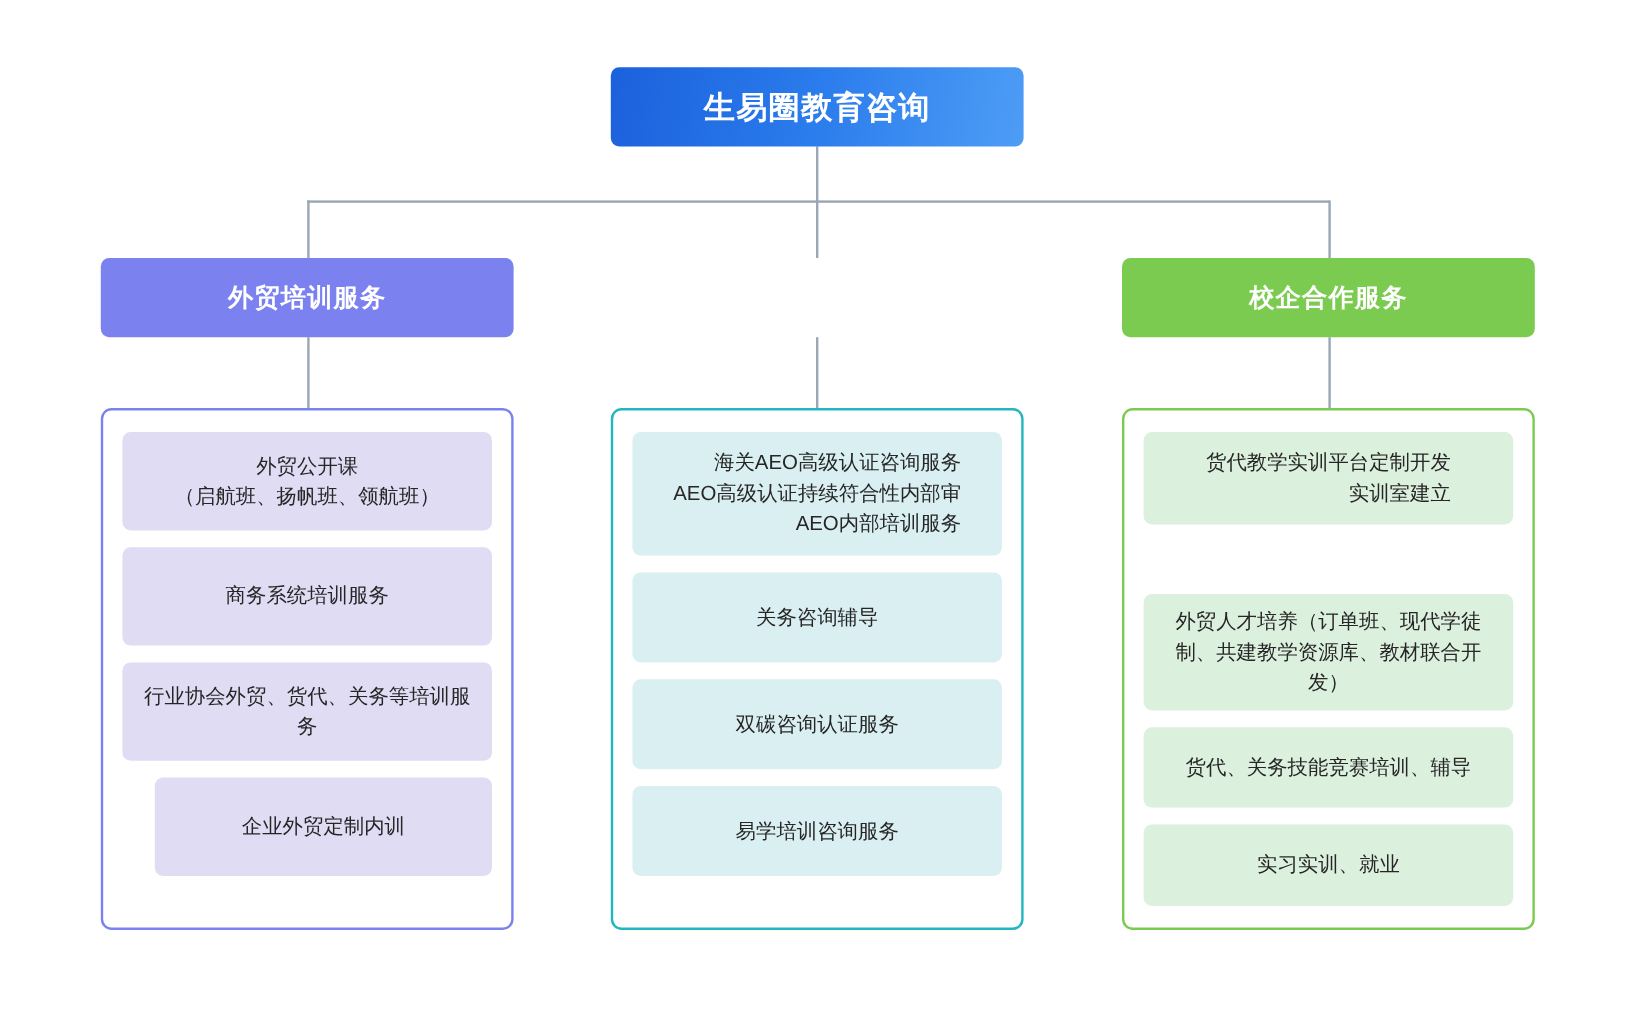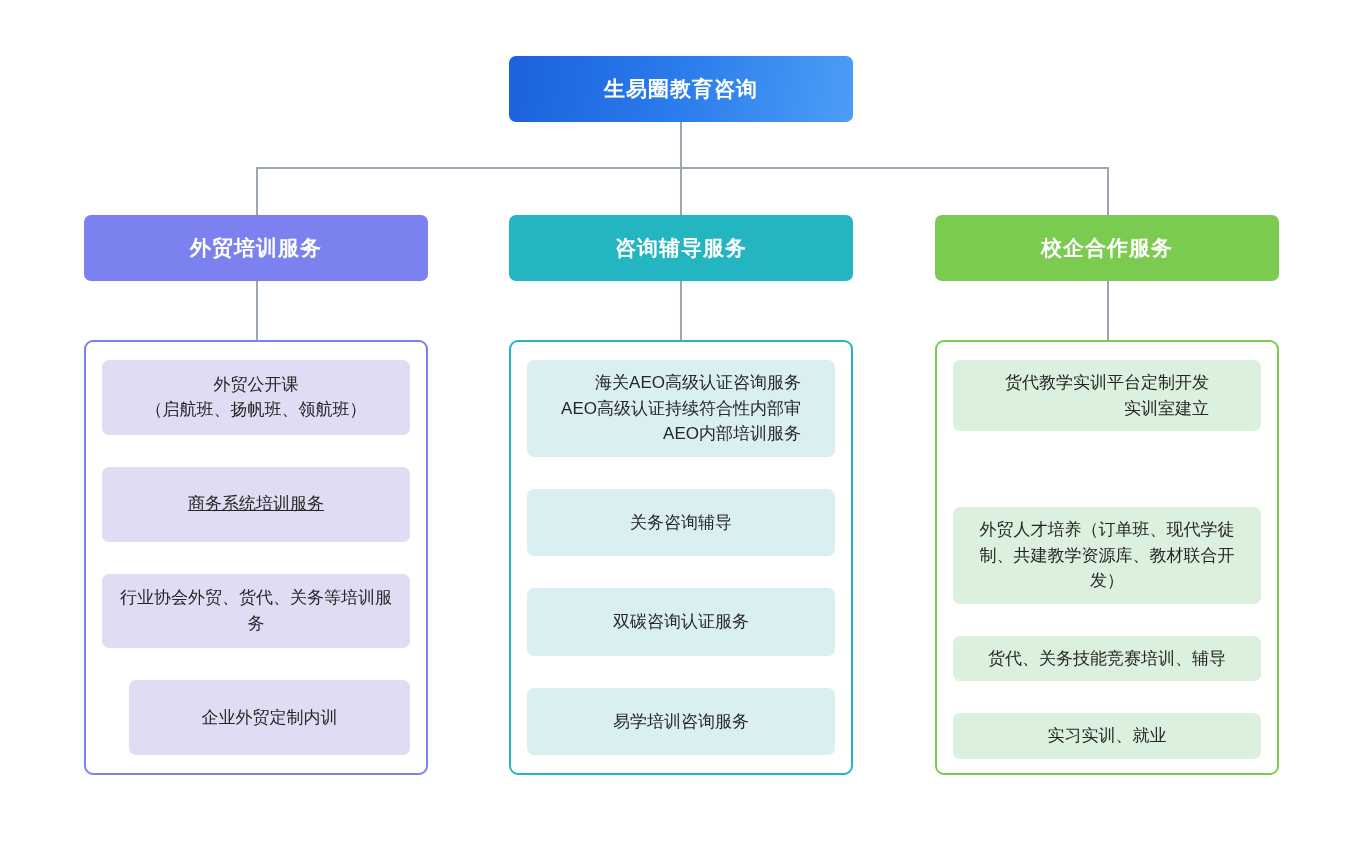--- a/index.html
+++ b/index.html
@@ -36,21 +36,21 @@
     left: 509px;
     top: 56px;
     width: 344px;
     height: 66px;
     border-radius: 7px;
     background: linear-gradient(100deg, #1b61dc 0%, #2a7bec 48%, #4d9df6 100%);
     color: #ffffff;
     display: flex;
     align-items: center;
     justify-content: center;
-    font-size: 21px;
+    font-size: 26px;
     font-weight: bold;
     letter-spacing: 1px;
     z-index: 3;
   }
 
   
   .col-header {
     position: absolute;
     top: 215px;
     width: 344px;
@@ -72,21 +72,21 @@
     top: 340px;
     width: 344px;
     height: 435px;
     border-radius: 9px;
     border: 2px solid transparent;
     box-sizing: border-box;
     padding: 18px 16px;
     display: flex;
     flex-direction: column;
     justify-content: flex-start;
-    gap: 32px;
+    gap: 14px;
     background: #ffffff;
     z-index: 2;
   }
 
   .leaf-card {
     border-radius: 7px;
     display: flex;
     align-items: center;
     justify-content: center;
     text-align: center;
@@ -106,21 +106,21 @@
   #group-2  { left: 509px; border-color: #23b5c0; }
   #group-2 .leaf-card { background: #daeff2; }
 
   
   #header-3 { left: 935px; background: #7ccb51; }
   #group-3  { left: 935px; border-color: #7ccb51; }
   #group-3 .leaf-card { background: #dcf0de; }
 
   
   #group-1 .leaf-card:nth-child(1) { height: 82px; }
-  #group-1 .leaf-card:nth-child(2) { height: 82px; text-decoration: underline; }
+  #group-1 .leaf-card:nth-child(2) { height: 82px; }
   #group-1 .leaf-card:nth-child(3) { height: 82px; }
   #group-1 .leaf-card:nth-child(4) { height: 82px; margin-left: 27px; }
 
   #group-2 .leaf-card:nth-child(1) { height: 103px; text-align: right; }
   #group-2 .leaf-card:nth-child(2) { height: 75px; }
   #group-2 .leaf-card:nth-child(3) { height: 75px; }
   #group-2 .leaf-card:nth-child(4) { height: 75px; }
 
   #group-3 .leaf-card:nth-child(1) { height: 80px; text-align: right; }
   #group-3 .leaf-card:nth-child(2) { height: 98px; margin-top: 44px; }
@@ -138,21 +138,20 @@
   <div class="conn conn-h" style="left:256px; top:167px; width:852px;"></div>
   <div class="conn conn-v" style="left:256px; top:167px; height:48px;"></div>
   <div class="conn conn-v" style="left:680px; top:167px; height:48px;"></div>
   <div class="conn conn-v" style="left:1107px; top:167px; height:48px;"></div>
 
   <div class="conn conn-v" style="left:256px; top:281px; height:59px;"></div>
   <div class="conn conn-v" style="left:680px; top:281px; height:59px;"></div>
   <div class="conn conn-v" style="left:1107px; top:281px; height:59px;"></div>
 
   <div class="col-header" id="header-1">外贸培训服务</div>
-  <div class="col-header" id="header-2">咨询辅导服务</div>
   <div class="col-header" id="header-3">校企合作服务</div>
 
   <div class="group-box" id="group-1">
     <div class="leaf-card">外贸公开课
 （启航班、扬帆班、领航班）</div>
     <div class="leaf-card">商务系统培训服务</div>
     <div class="leaf-card">行业协会外贸、货代、关务等培训服务</div>
     <div class="leaf-card">企业外贸定制内训</div>
   </div>
 

